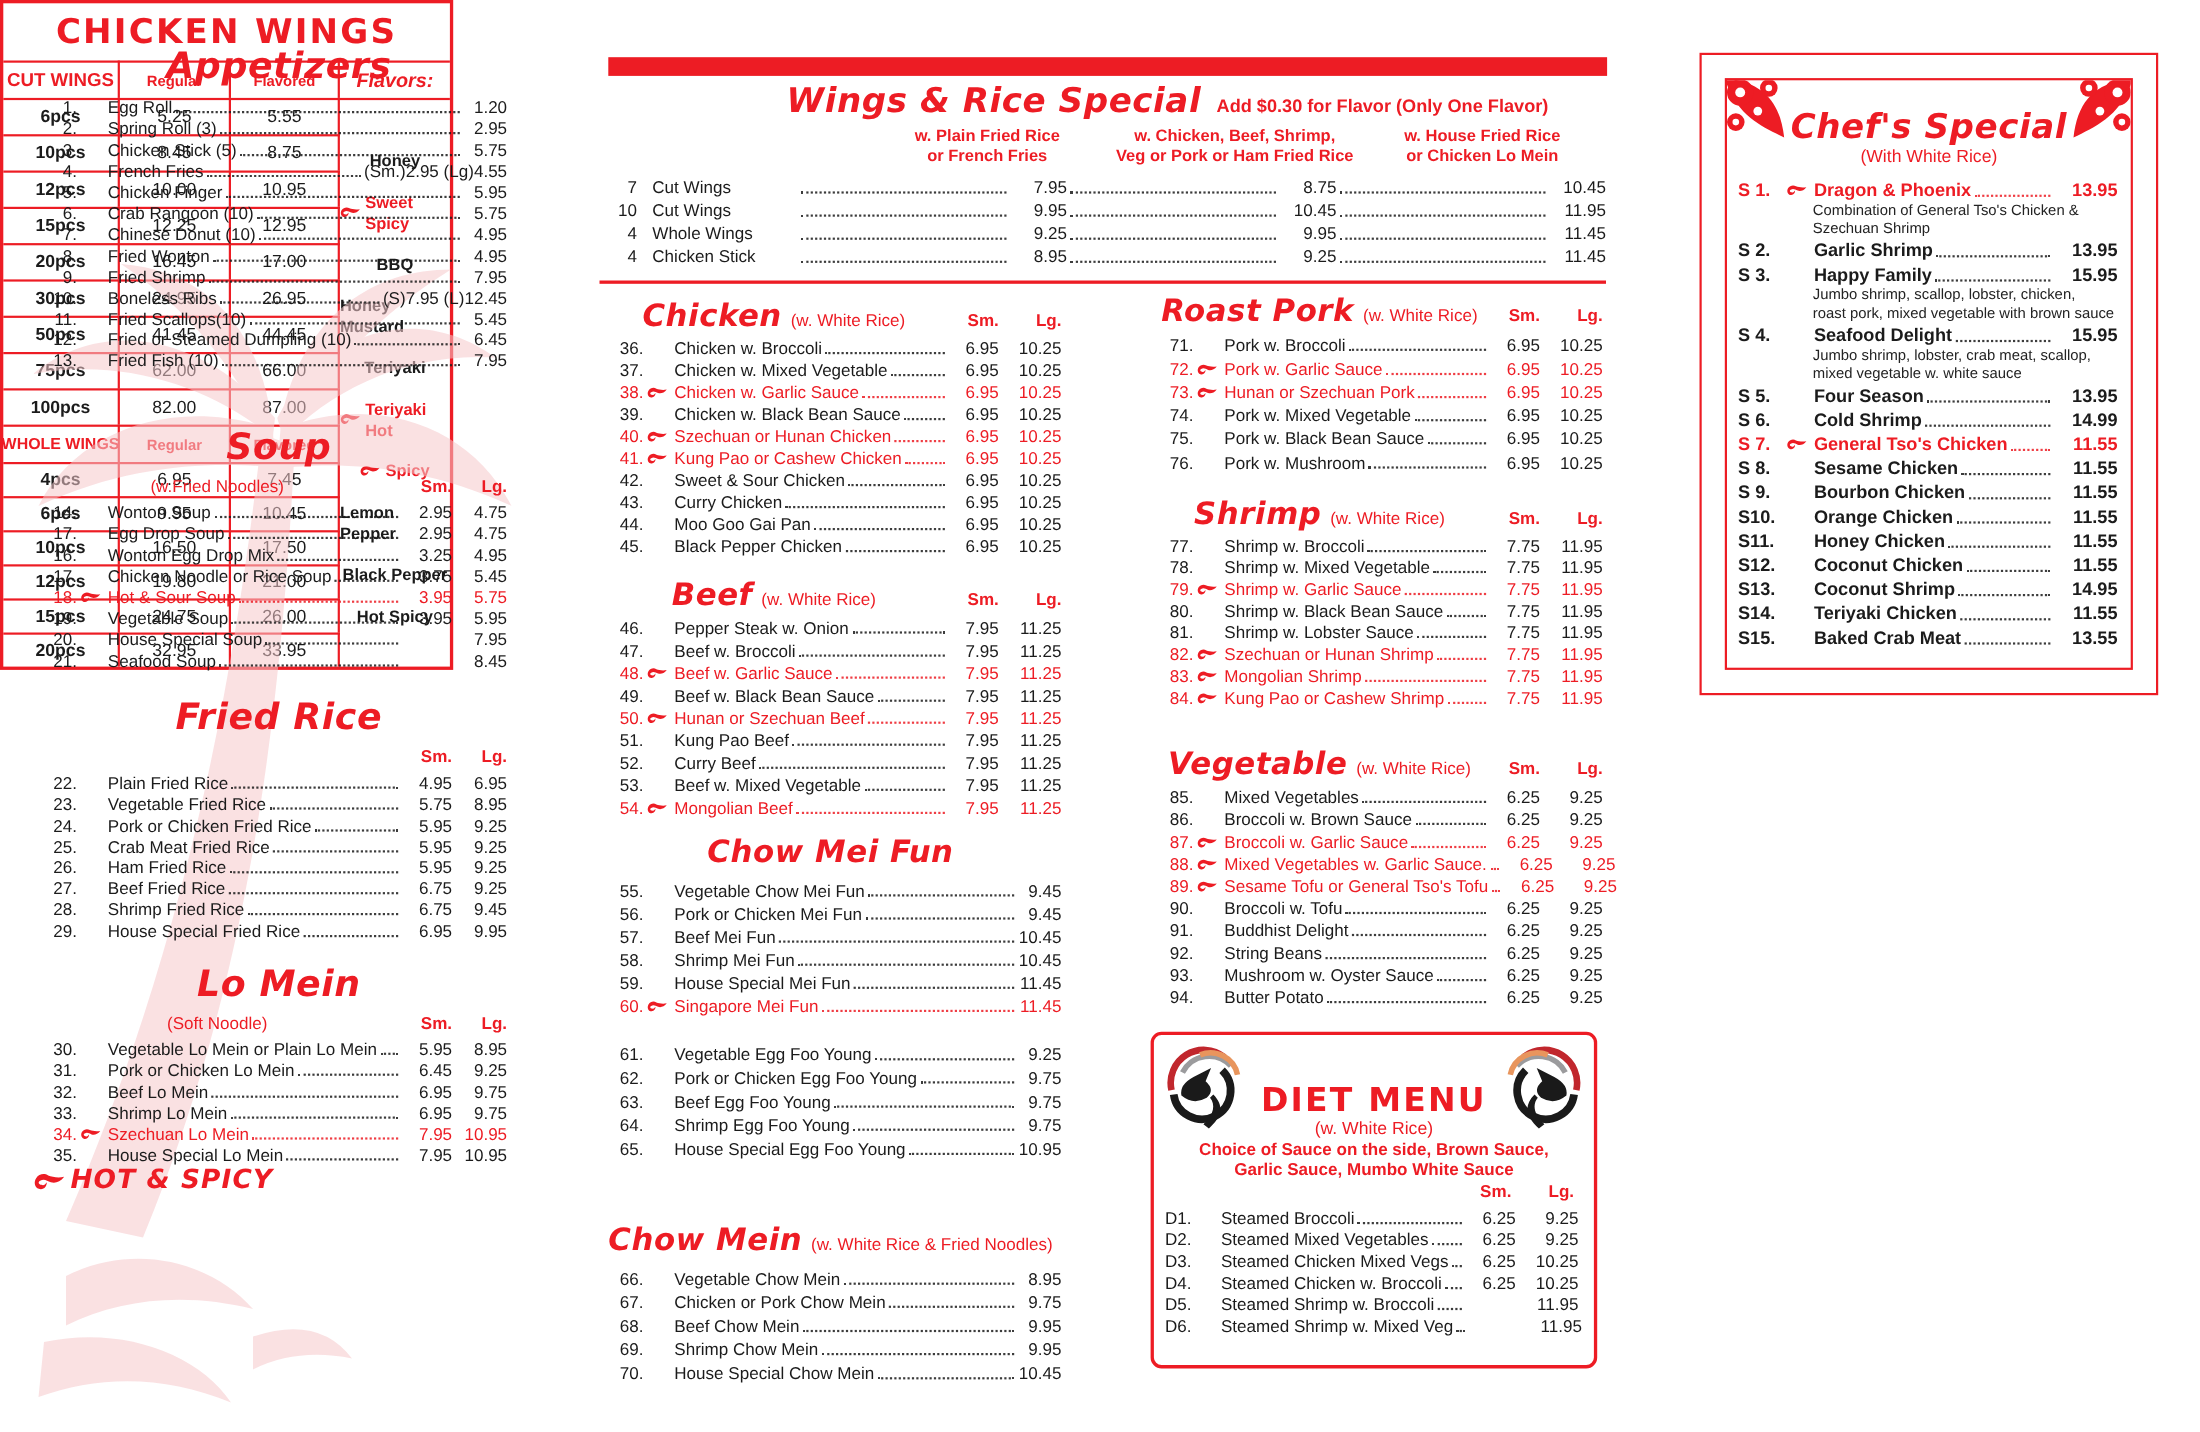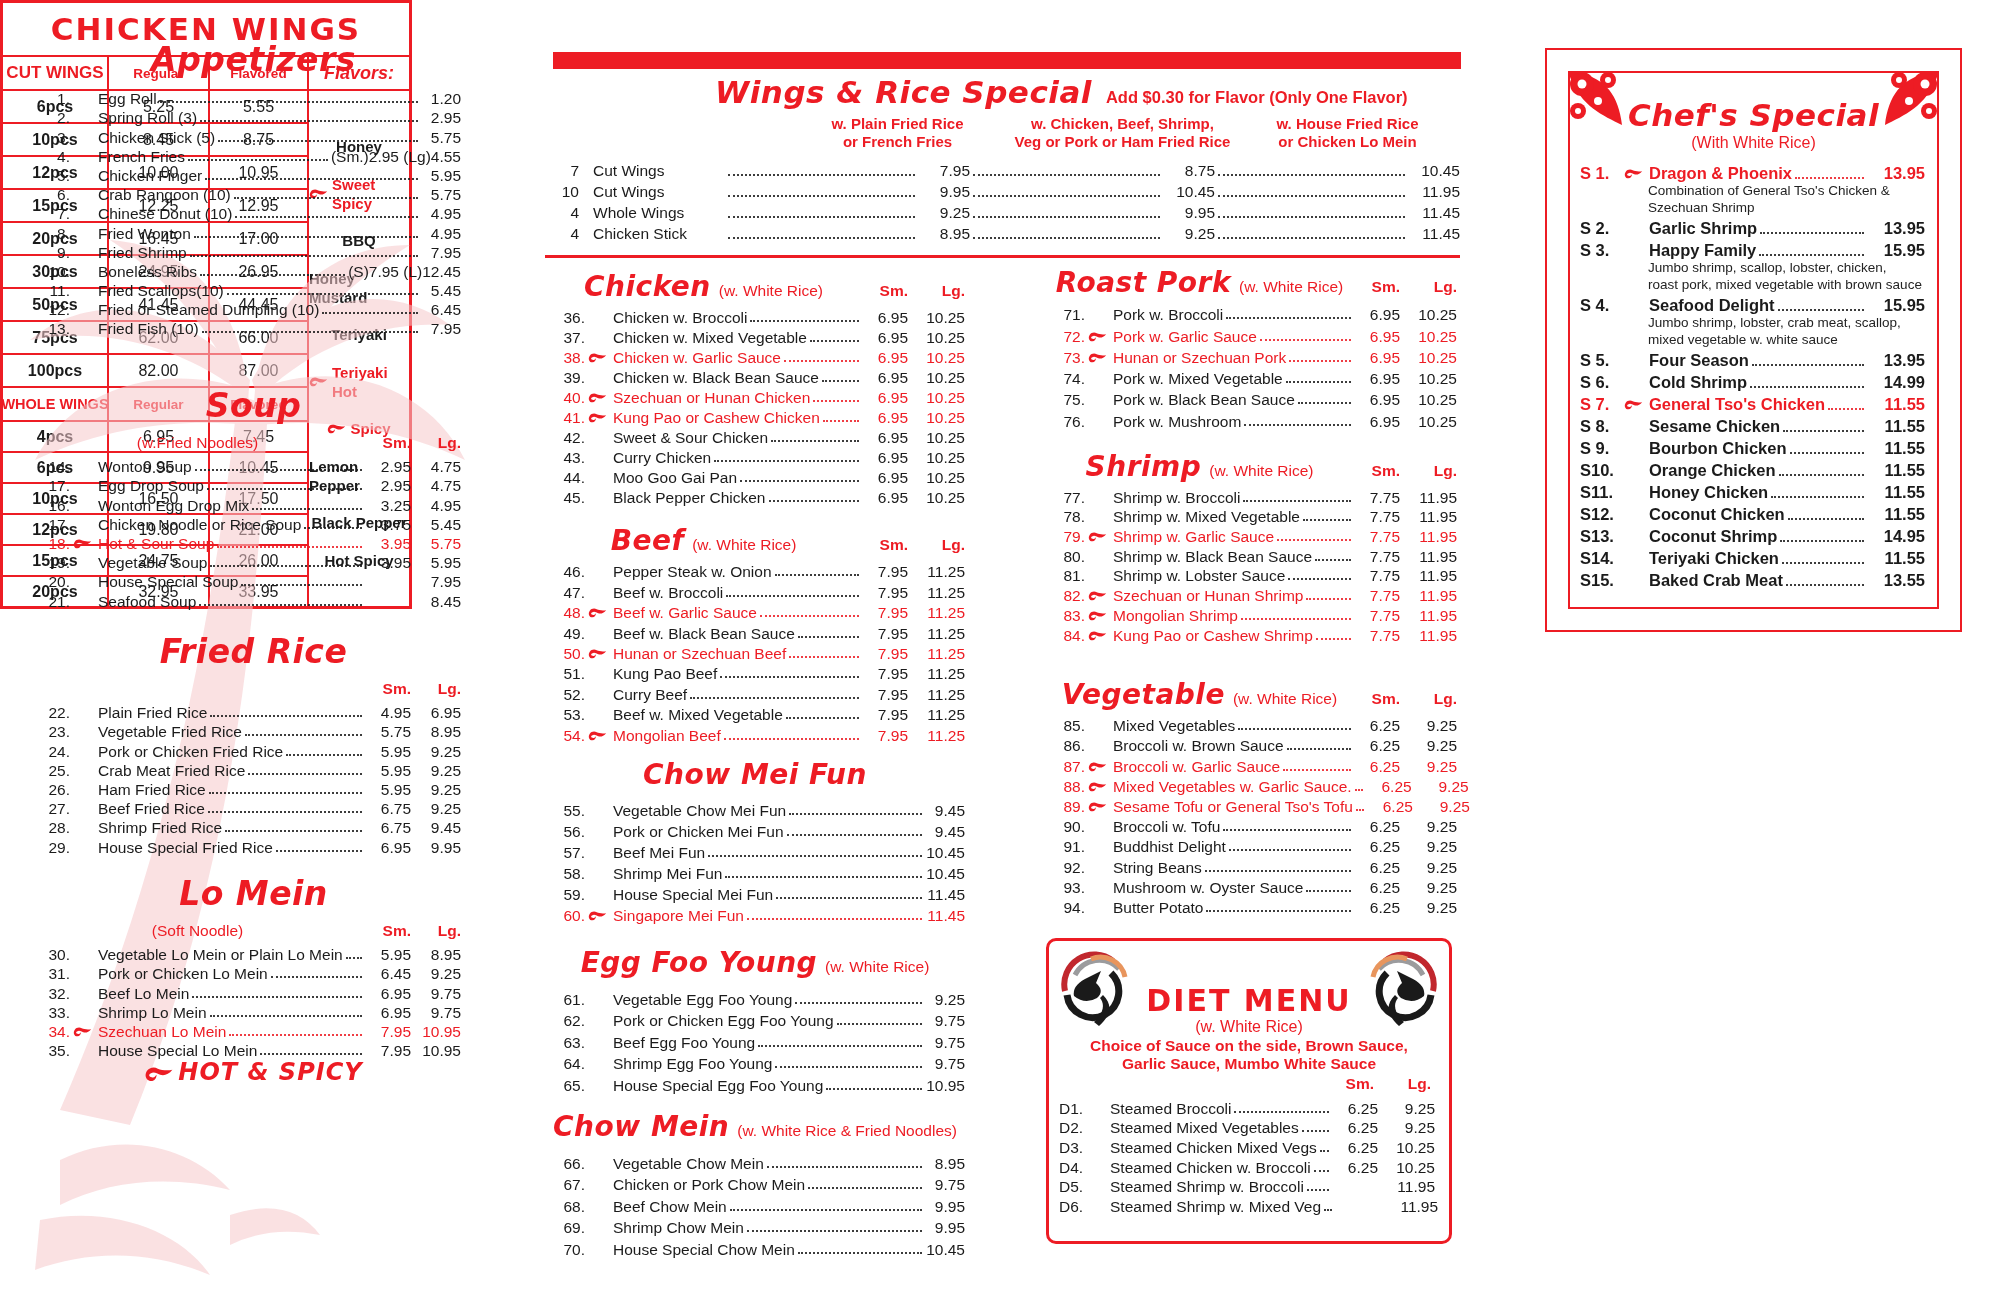--- a/index.html
+++ b/index.html
@@ -92,21 +92,21 @@
   .wc.h1.small{font-size:14.5px;}
   .wc.h2{color:var(--red);font-weight:bold;font-size:13.5px;}
   .wc.h3{color:var(--red);font-weight:bold;font-size:18px;font-style:italic;}
   .wc.pcs{font-weight:bold;font-size:16px;}
   .wc.val{font-size:16px;}
   .flavcell{grid-column:4;grid-row:3/19;display:flex;flex-direction:column;align-items:center;
         padding-top:46px;gap:18.5px;}
   .flav{font-size:15px;font-weight:bold;line-height:19px;display:flex;align-items:center;gap:4px;}
   .flav.hot{color:var(--red);}
   
-  #hotspicy{left:30px;top:1058px;width:447px;text-align:center;}
+  #hotspicy{left:30px;top:1058px;width:447px;}
   #hotspicy .txt{font-size:24px;letter-spacing:1px;}
   .chili-inline{display:inline-block;vertical-align:middle;margin-right:4px;}
 </style>
 </head>
 <body>
 
 <div class="page">
 
   <svg class="abs wm" style="left:0;top:230px;" width="480" height="1070" viewBox="0 0 480 1070">
     <g fill="#f6c9cc">
@@ -762,21 +762,20 @@
           <span class="ic"><span><svg viewBox="0 0 24 14" width="19" height="11">
                 <path d="M23 4c-3 4-7 5-10 4-3-1-5-3-8-1-2 1-1 3 1 3 2 1 3-1 4-2 0 3-2 6-6 5-3-1-4-5-2-8 2-3 6-4 9-2 3 1 7 2 12 1z" fill="#ed1c24"></path>
               </svg></span></span>
           <span class="t">Singapore Mei Fun</span>
           <span class="leader"></span>
           <span class="p one">11.45</span>
         </div>
       </div>
     </div>
   <div id="sec-eggfooyoung" class="abs sec" style="left:545px;top:946px;width:420px;--lh:21.6px;">
-      <div class="chead"><span class="script t">Egg Foo Young</span><span class="s">(w. White Rice)</span></div>
       <div class="items">
         <div class="mi">
           <span class="num">61.</span>
           <span class="ic"></span>
           <span class="t">Vegetable Egg Foo Young</span>
           <span class="leader"></span>
           <span class="p one">9.25</span>
         </div>
         <div class="mi">
           <span class="num">62.</span>

